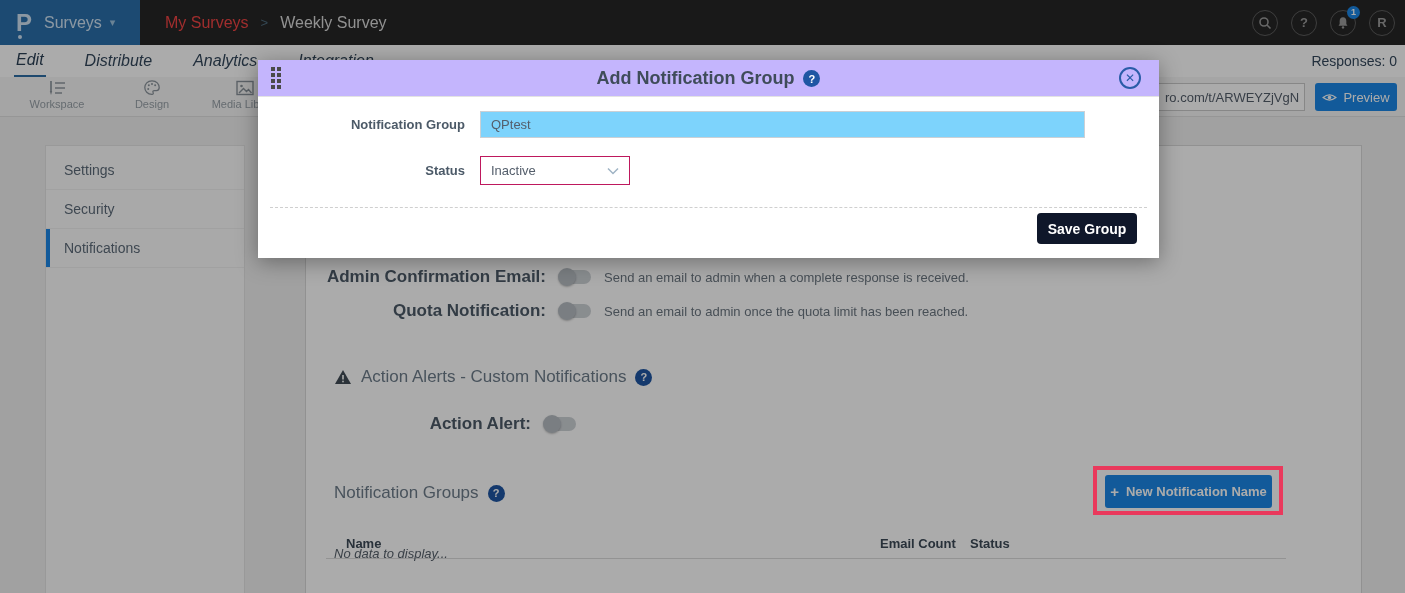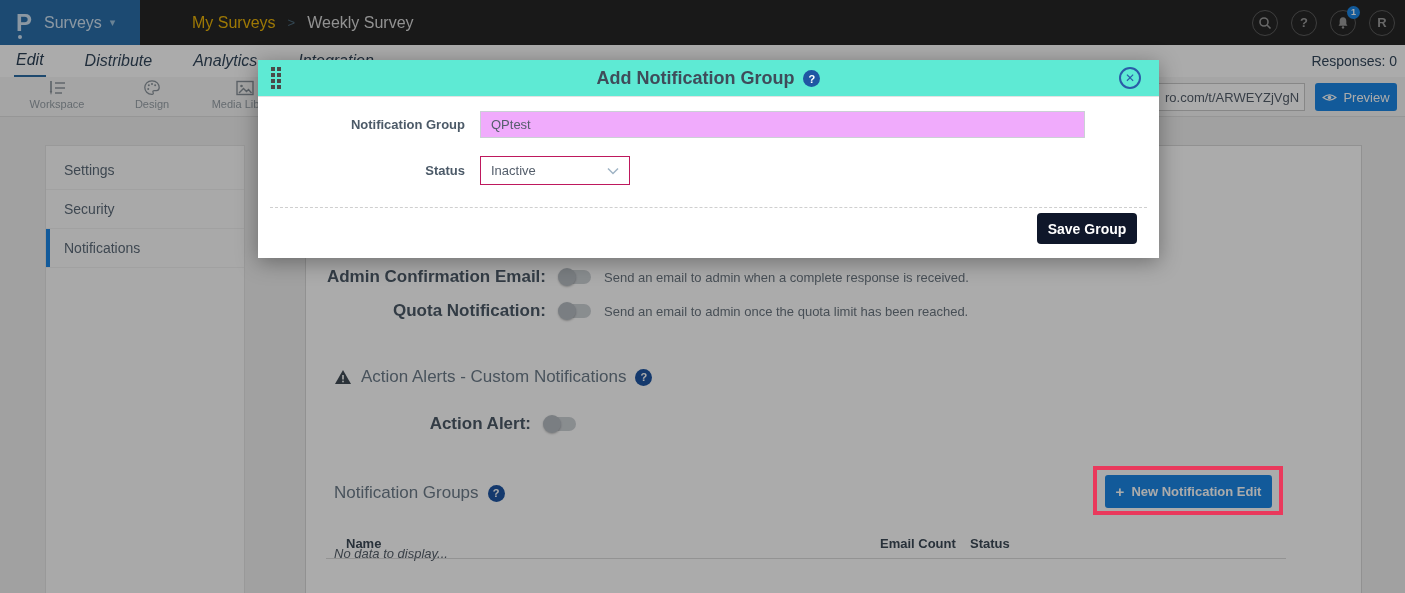--- a/index.html
+++ b/index.html
@@ -12,21 +12,21 @@
   
   .hdr { position:absolute; left:0; top:0; width:1405px; height:45px; background:#262626; }
   .logo-box { position:absolute; left:0; top:0; width:140px; height:45px; background:#2a6fab;
     display:flex; align-items:center; padding-left:16px; gap:12px; cursor:pointer; }
   .plogo { font-weight:bold; font-size:24px; color:#cfe2f2; position:relative; line-height:1; }
   .plogo::after { content:""; position:absolute; left:2px; bottom:-4px; width:4px; height:4px;
     border-radius:50%; background:#cfe2f2; }
   .brand-prod { color:#cfe2f2; font-size:16px; }
   .brand-caret { color:#9fc3de; font-size:11px; margin-left:-4px; }
   .crumbs { position:absolute; left:165px; top:0; height:45px; display:flex; align-items:center; gap:12px; }
-  .crumb-parent { color:#eab308; font-size:16px; cursor:pointer;margin-left:27px; }
+  .crumb-parent { color:#ef4444; font-size:16px; cursor:pointer; }
   .crumb-sep { color:#4d6a7c; font-size:13px; }
   .crumb-current { color:#d8d8d8; font-size:16px; }
   .hdr-icons { position:absolute; right:10px; top:0; height:45px; display:flex; align-items:center; gap:13px; }
   .hicon { position:relative; width:26px; height:26px; border:1.5px solid #5d5d5d; border-radius:50%;
     display:flex; align-items:center; justify-content:center; color:#9a9a9a; cursor:pointer;
     font-size:13px; font-weight:bold; }
   .badge { position:absolute; top:-5px; right:-5px; min-width:13px; height:13px; border-radius:7px;
     background:#1b87e6; color:#fff; font-size:9px; font-weight:bold; display:flex; align-items:center;
     justify-content:center; padding:0 2px; }
   
@@ -80,35 +80,35 @@
   .thead span { position:absolute; top:0; font-size:13px; font-weight:bold; color:#3d4a57; }
   .th-line { position:absolute; left:20px; top:412px; width:960px; border-top:1px solid #dcdcdc; }
   .empty-row { position:absolute; left:28px; top:400px; font-size:13px; font-style:italic; color:#58626c; }
   
   .overlay { position:absolute; left:0; top:0; width:1405px; height:593px; background:rgba(0,0,0,.33); z-index:50; }
   .annotation { position:absolute; left:1093px; top:466px; width:190px; height:49px;
     border:4px solid #ea395c; z-index:60; }
   
   .modal { position:absolute; left:258px; top:60px; width:901px; height:198px; background:#ffffff;
     z-index:100; box-shadow:0 4px 20px rgba(0,0,0,.35); }
-  .m-hdr { position:relative; height:37px; background:#5eead4; border-bottom:1px solid #e3e3e3; }
+  .m-hdr { position:relative; height:37px; background:#c4b5fd; border-bottom:1px solid #e3e3e3; }
   .drag { position:absolute; left:13px; top:7px; display:grid; grid-template-columns:4px 4px;
     grid-auto-rows:4px; gap:2px; cursor:move; }
   .drag i { width:3.5px; height:3.5px; background:#4a4a4a; }
   .m-title-wrap { position:absolute; left:0; top:0; width:100%; height:37px; display:flex;
     align-items:center; justify-content:center; gap:9px; }
   .m-title { font-size:18px; font-weight:bold; color:#3f4c5a; }
   .m-close { position:absolute; right:18px; top:7px; width:22px; height:22px; border:2px solid #2a5ca8;
     border-radius:50%; color:#2a5ca8; font-size:12px; font-weight:bold; display:flex; align-items:center;
     justify-content:center; cursor:pointer; }
   .m-row { position:absolute; left:0; width:100%; display:flex; align-items:center; }
   .m-row .m-lab { width:207px; text-align:right; font-size:13px; font-weight:bold; color:#4c5a68;
     padding-right:0; }
   .m-input { margin-left:15px; width:605px; height:27px; border:1px solid #cbd0d5; font-size:13px;
-    color:#545e6b; padding:0 10px; font-family:inherit; background:#f0abfc; }
+    color:#545e6b; padding:0 10px; font-family:inherit; background:#7dd3fc; }
   .m-select { margin-left:15px; width:150px; height:29px; border:1px solid #be185d; background:#fff;
     display:flex; align-items:center; justify-content:space-between; padding:0 10px; font-size:13px;
     color:#545e6b; cursor:pointer; }
   .m-dash { position:absolute; left:12px; top:147px; width:877px; border-top:1px dashed #cfcfcf; }
   .save-btn { position:absolute; left:779px; top:153px; width:100px; height:31px; background:#0f172a;
     border-radius:4px; color:#fff; font-size:14px; font-weight:bold; display:flex; align-items:center;
     justify-content:center; cursor:pointer; }
   svg { display:block; }
 </style>
 </head>
@@ -252,21 +252,21 @@
         </span>
     </div>
 
     <div class="sec-head" style="top:337px;">
       <span>Notification Groups</span>
       <span class="help-dot">?</span>
     </div>
 
     <div class="new-btn">
       <span class="plus">+</span>
-      <span>New Notification Edit</span>
+      <span>New Notification Name</span>
     </div>
 
     <div class="thead">
       <span style="left:0;">Name</span>
       <span style="left:534px;">Email Count</span>
       <span style="left:624px;">Status</span>
     </div>
     <div class="th-line"></div>
     <div class="empty-row">No data to display...</div>
   </div>

